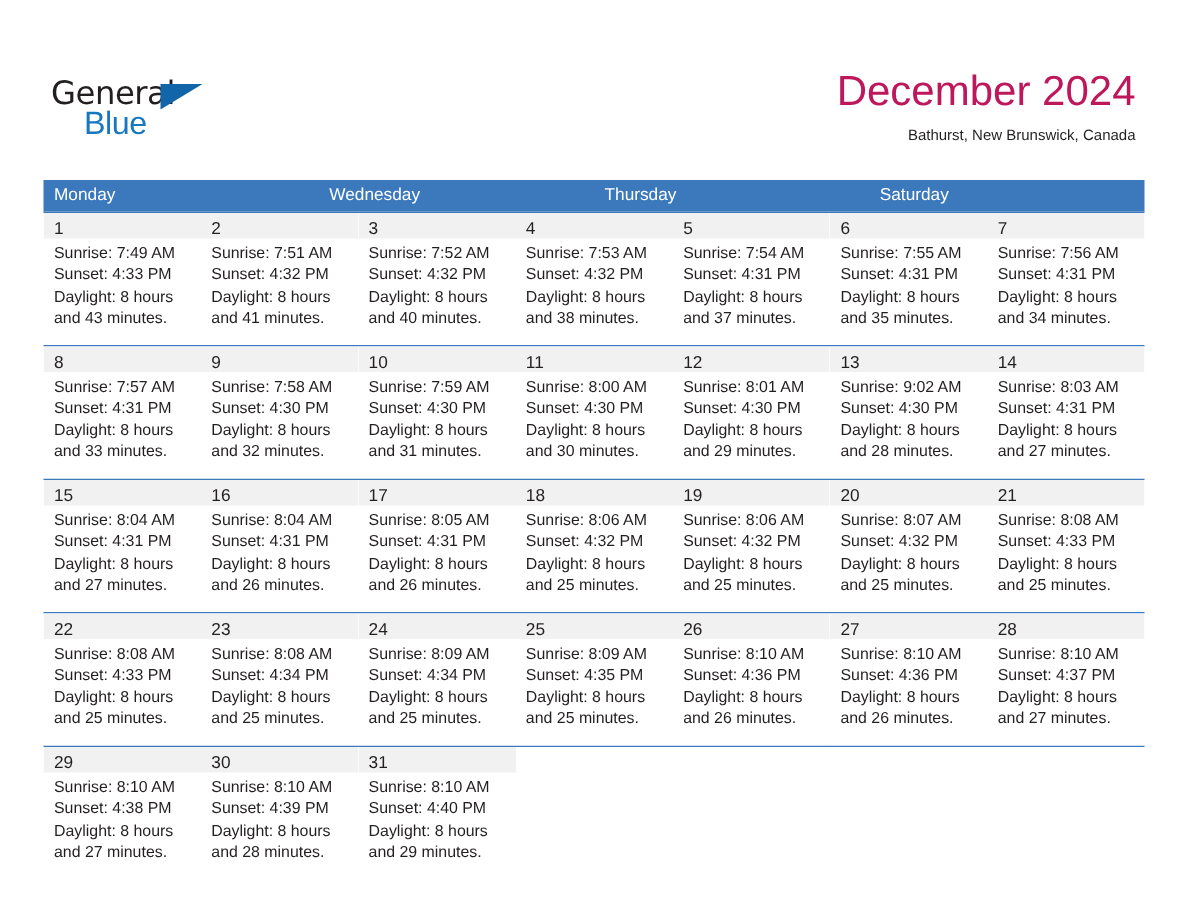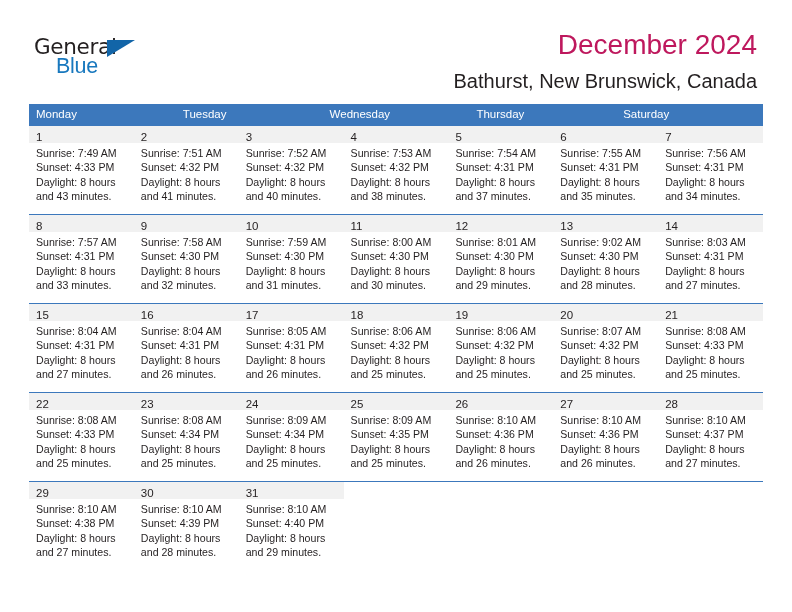--- a/index.html
+++ b/index.html
@@ -12,20 +12,21 @@
     background: #ffffff;
     font-family: "Liberation Sans", sans-serif;
     color: #231f20;
     overflow: hidden;
   }
   .page {
     position: relative;
     width: 792px;
     height: 480px;
     box-sizing: border-box;
+    margin-top: 16px;
   }
 
   
   .header {
     position: absolute;
     left: 0;
     top: 0;
     width: 792px;
     height: 100px;
   }
@@ -74,21 +75,21 @@
   }
   .cal-title {
     font-size: 28px;
     font-weight: normal;
     color: #be185d;
     line-height: 1.2;
     white-space: nowrap;
   }
   .cal-subtitle {
     margin-top: 7px;
-    font-size: 20px;
+    font-size: 10px;
     font-weight: normal;
     color: #231f20;
     line-height: 1.2;
     white-space: nowrap;
   }
 
   
   .calendar {
     position: absolute;
     left: 29px;
@@ -165,21 +166,20 @@
     <div class="title-block">
       <div class="cal-title">December 2024</div>
       <div class="cal-subtitle">Bathurst, New Brunswick, Canada</div>
     </div>
   </div>
 
   <div class="calendar">
 
     <div class="dow-row">
       <div class="dow-cell">Monday</div>
-      <div class="dow-cell">Tuesday</div>
       <div class="dow-cell">Wednesday</div>
       <div class="dow-cell">Thursday</div>
       <div class="dow-cell">Saturday</div>
     </div>
 
     <div class="week-row">
       <div class="day-cell">
         <div class="day-num-band"><span class="day-num">1</span></div>
         <div class="day-body">
           <div>Sunrise: 7:49 AM</div>

